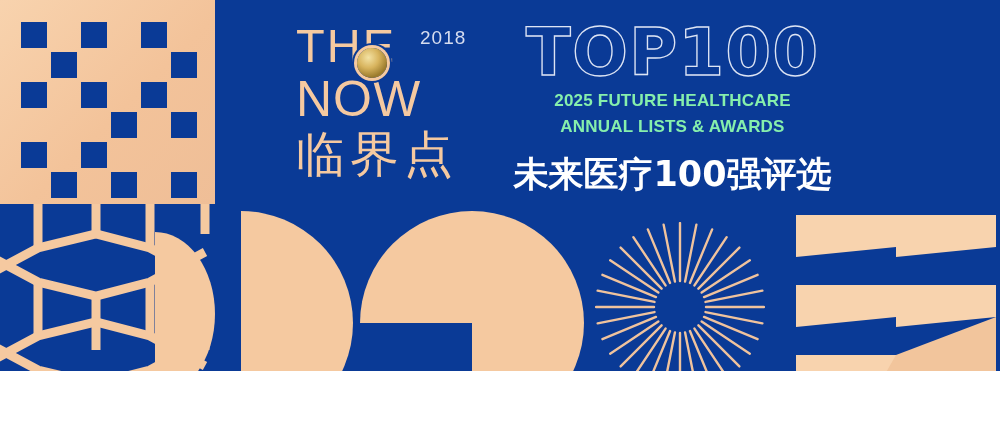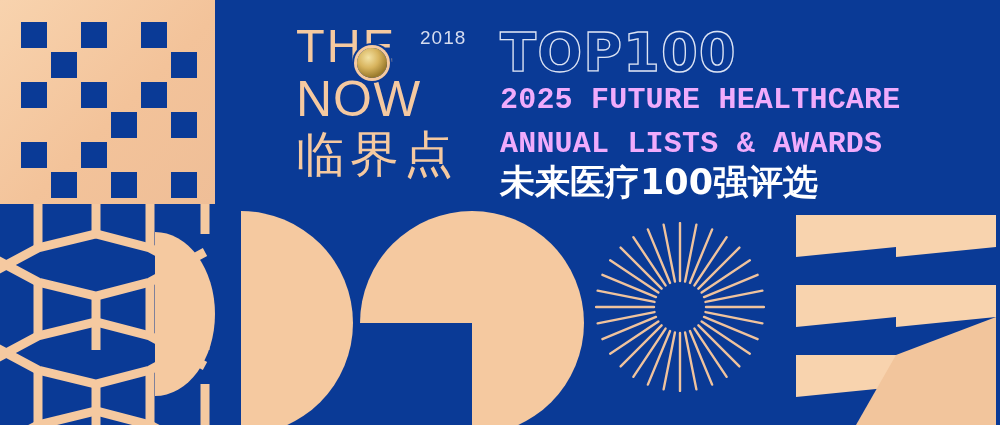--- a/index.html
+++ b/index.html
@@ -3,24 +3,25 @@
 <meta charset="utf-8">
 <style>
   html, body {
     margin: 0;
     padding: 0;
     background: #ffffff;
   }
   #banner {
     position: relative;
     width: 1000px;
-    height: 425px;
+    height: 371px;
     overflow: hidden;
     background: #0A3A96;
     font-family: "Liberation Sans", sans-serif;
+    text-align: center;
   }
 
   
   .checker-block {
     position: absolute;
     left: 0;
     top: 0;
     width: 215px;
     height: 204px;
     background: linear-gradient(135deg, #F8D3AE 0%, #F3C39A 55%, #EFBE97 100%);
@@ -165,42 +166,42 @@
 
   
   .headline {
     position: absolute;
     left: 500px;
     top: 18px;
     width: 345px;
   }
   .top100 {
     display: block;
-    font-size: 53px;
+    font-size: 66px;
     line-height: 70px;
     font-weight: 700;
     letter-spacing: 1px;
     color: transparent;
     -webkit-text-stroke: 1.3px #DDE4F4;
     font-family: "DejaVu Sans", sans-serif;
   }
   .sub-en {
     display: block;
-    color: #f0abfc;
-    font-size: 30px;
+    color: #86efac;
+    font-size: 17px;
     line-height: 25px;
     font-weight: 700;
     letter-spacing: 0.2px;
-    font-family: Liberation Mono, monospace;
+    font-family: Liberation Sans, sans-serif;
     white-space: nowrap;
   }
-  .sub-en.line2 { margin-top: 19px; }
+  .sub-en.line2 { margin-top: 1px; }
   .sub-cn {
     display: block;
-    margin-top: 6px;
+    margin-top: 16px;
     color: #ffffff;
     font-size: 35px;
     line-height: 38px;
     font-weight: 700;
     letter-spacing: 0px;
     font-family: "DejaVu Sans", sans-serif;
     white-space: nowrap;
   }
 </style>
 </head>

